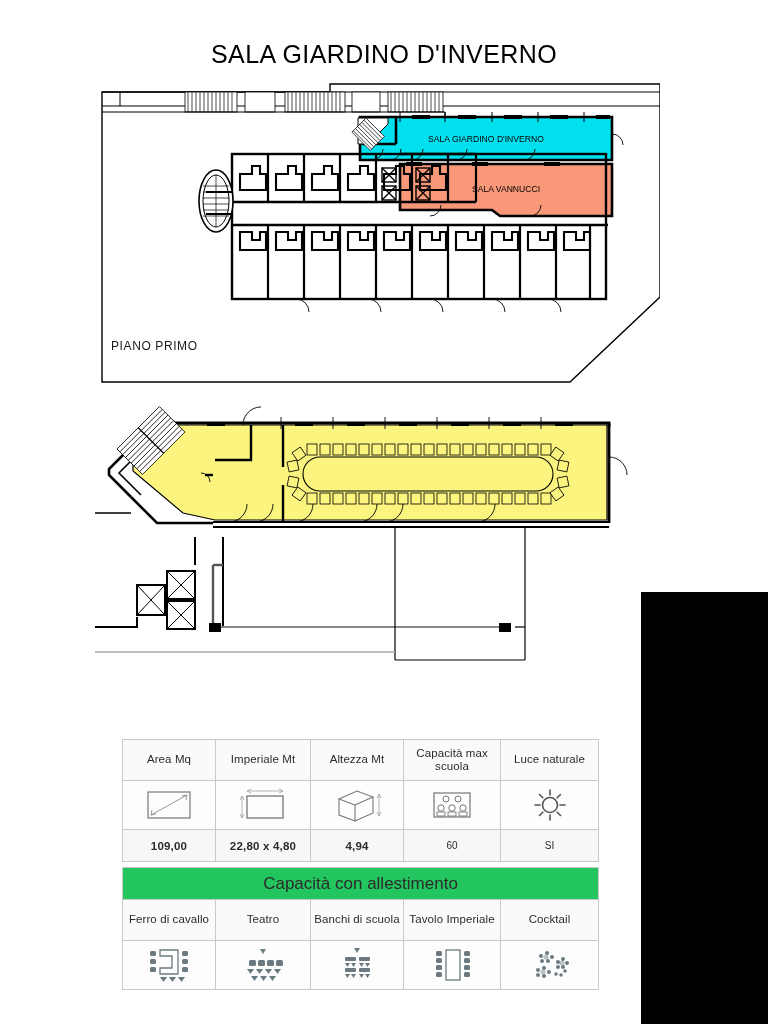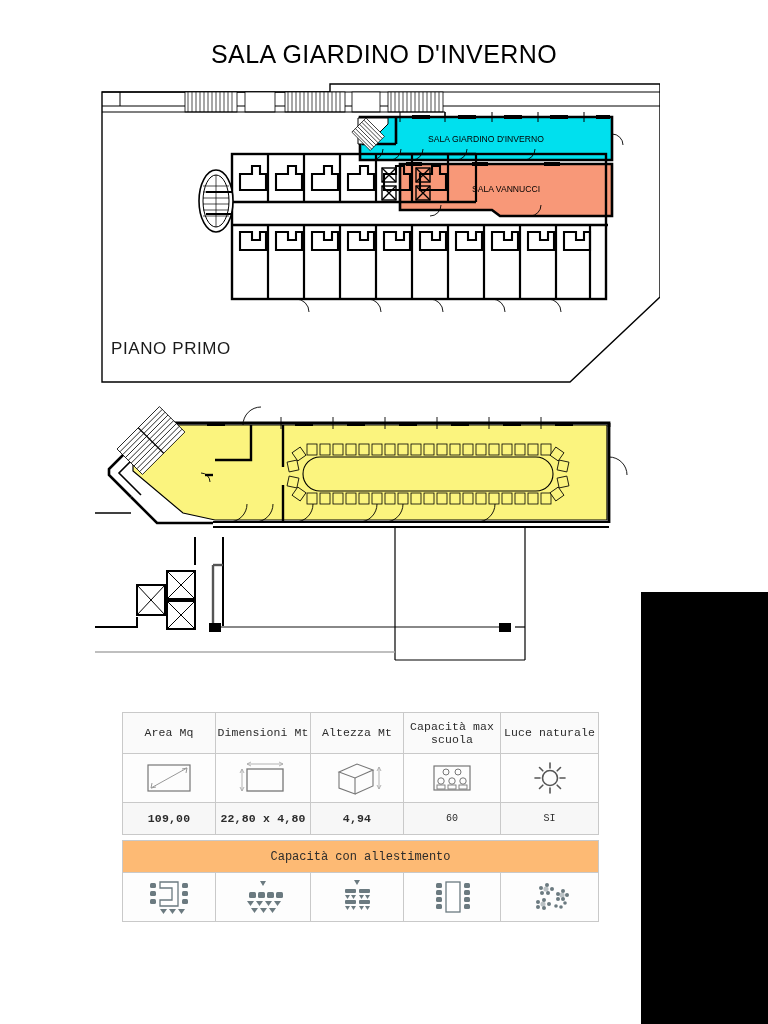--- a/index.html
+++ b/index.html
@@ -37,42 +37,41 @@
     display: block;
   }
 
   #plan-first-floor { left: 100px; top: 82px; width: 560px; height: 310px; }
   #plan-ground-floor { left: 95px; top: 405px; width: 545px; height: 275px; }
 
   #piano-primo-label {
     position: absolute;
     left: 111px;
     top: 339px;
-    font-size: 17px;
+    font-size: 12px;
     letter-spacing: 0.6px;
     color: #1a1a1a;
   }
 
   
   #black-block {
     position: absolute;
     left: 641px;
     top: 592px;
     width: 127px;
     height: 432px;
     background: #000000;
   }
 
   
   #spec-tables {
     position: absolute;
     left: 122px;
-    top: 712px;
+    top: 739px;
     width: 476px;
-    font-family: Liberation Mono, monospace;
   }
   table.spec {
     border-collapse: collapse;
     width: 476px;
     table-layout: fixed;
   }
   table.spec td {
     border: 1px solid #c9c9c9;
     text-align: center;
     vertical-align: middle;
@@ -96,22 +95,22 @@
     font-size: 10px;
     background: #f7f7f7;
   }
   tr.vals td.big {
     font-size: 11.5px;
     font-weight: 600;
     letter-spacing: 0.2px;
   }
   tr.section td {
     height: 31px;
-    font-size: 12px;
-    background: #fdba74;
+    font-size: 17px;
+    background: #22c55e;
   }
   .tbl-gap { height: 5px; }
   .icon-cell { display: flex; align-items: center; justify-content: center; }
   .icon-cell svg { display: block; }
 </style>
 </head>
 <body>
 
 <div id="page-title">SALA GIARDINO D'INVERNO</div>
 
@@ -433,21 +432,21 @@
     <colgroup>
       <col style="width:93px">
         <col style="width:95px">
         <col style="width:93px">
       <col style="width:97px">
         <col style="width:98px">
     </colgroup>
     <tbody>
       <tr class="hdr">
         <td>Area Mq</td>
-        <td>Dimensioni Mt</td>
+        <td>Imperiale Mt</td>
         <td>Altezza Mt</td>
         <td>Capacità max scuola</td>
         <td>Luce naturale</td>
       </tr>
 
       <tr class="icons">
         <td>
           <div class="icon-cell">
             <svg width="52" height="36" viewBox="0 0 52 36">
               <rect x="5" y="5" width="42" height="26" fill="none" stroke="#777" stroke-width="1.2"></rect>
@@ -533,20 +532,27 @@
         <col style="width:95px">
         <col style="width:93px">
       <col style="width:97px">
         <col style="width:98px">
     </colgroup>
     <tbody>
       <tr class="section">
         <td colspan="5">Capacità con allestimento</td>
       </tr>
 
+      <tr class="hdr">
+        <td>Ferro di cavallo</td>
+        <td>Teatro</td>
+        <td>Banchi di scuola</td>
+        <td>Tavolo Imperiale</td>
+        <td>Cocktail</td>
+      </tr>
 
       <tr class="icons">
         <td>
           <div class="icon-cell">
             <svg width="62" height="42" viewBox="0 0 62 42">
               <g fill="#fff" stroke="#6b7a80" stroke-width="1.3">
                 <path d="M22,6 L40,6 L40,30 L22,30 L22,24 L34,24 L34,12 L22,12 Z"></path>
               </g>
               <g fill="#6b7a80">
                 <rect x="12" y="7" width="6" height="5" rx="1.5"></rect>

